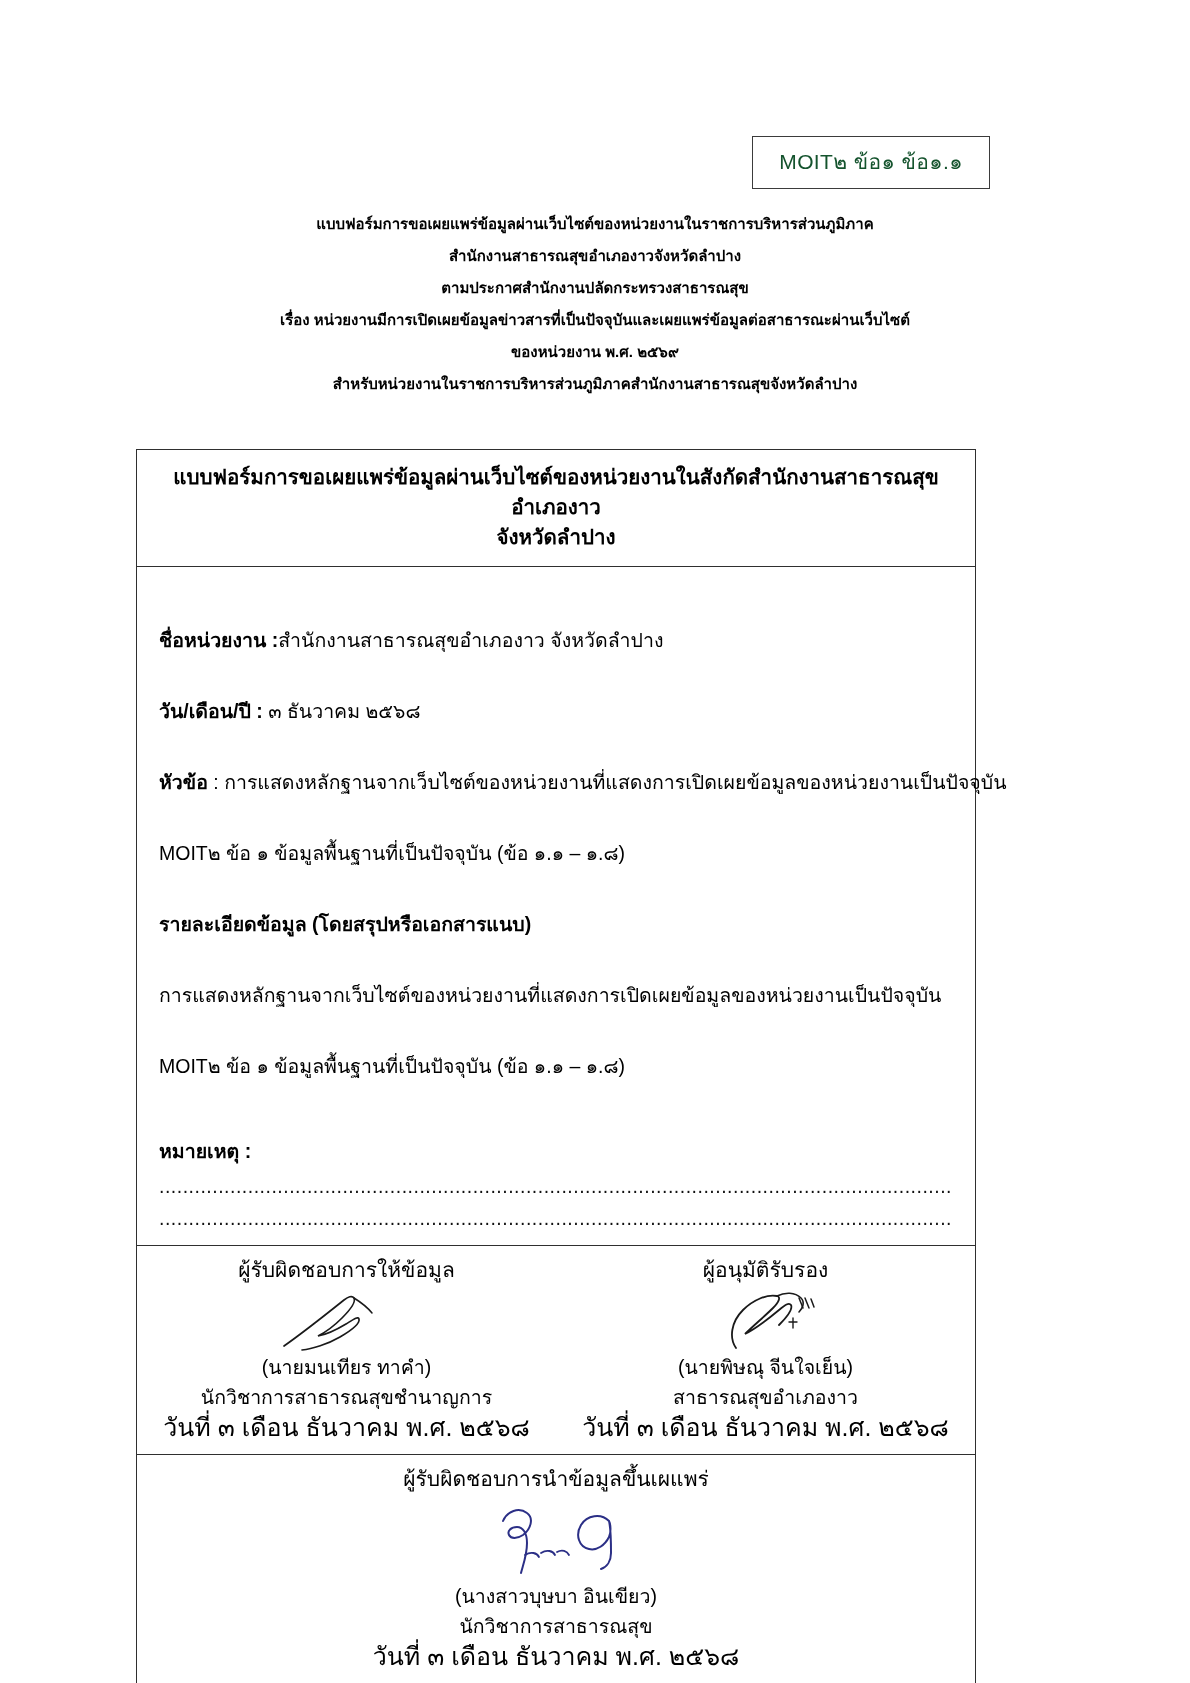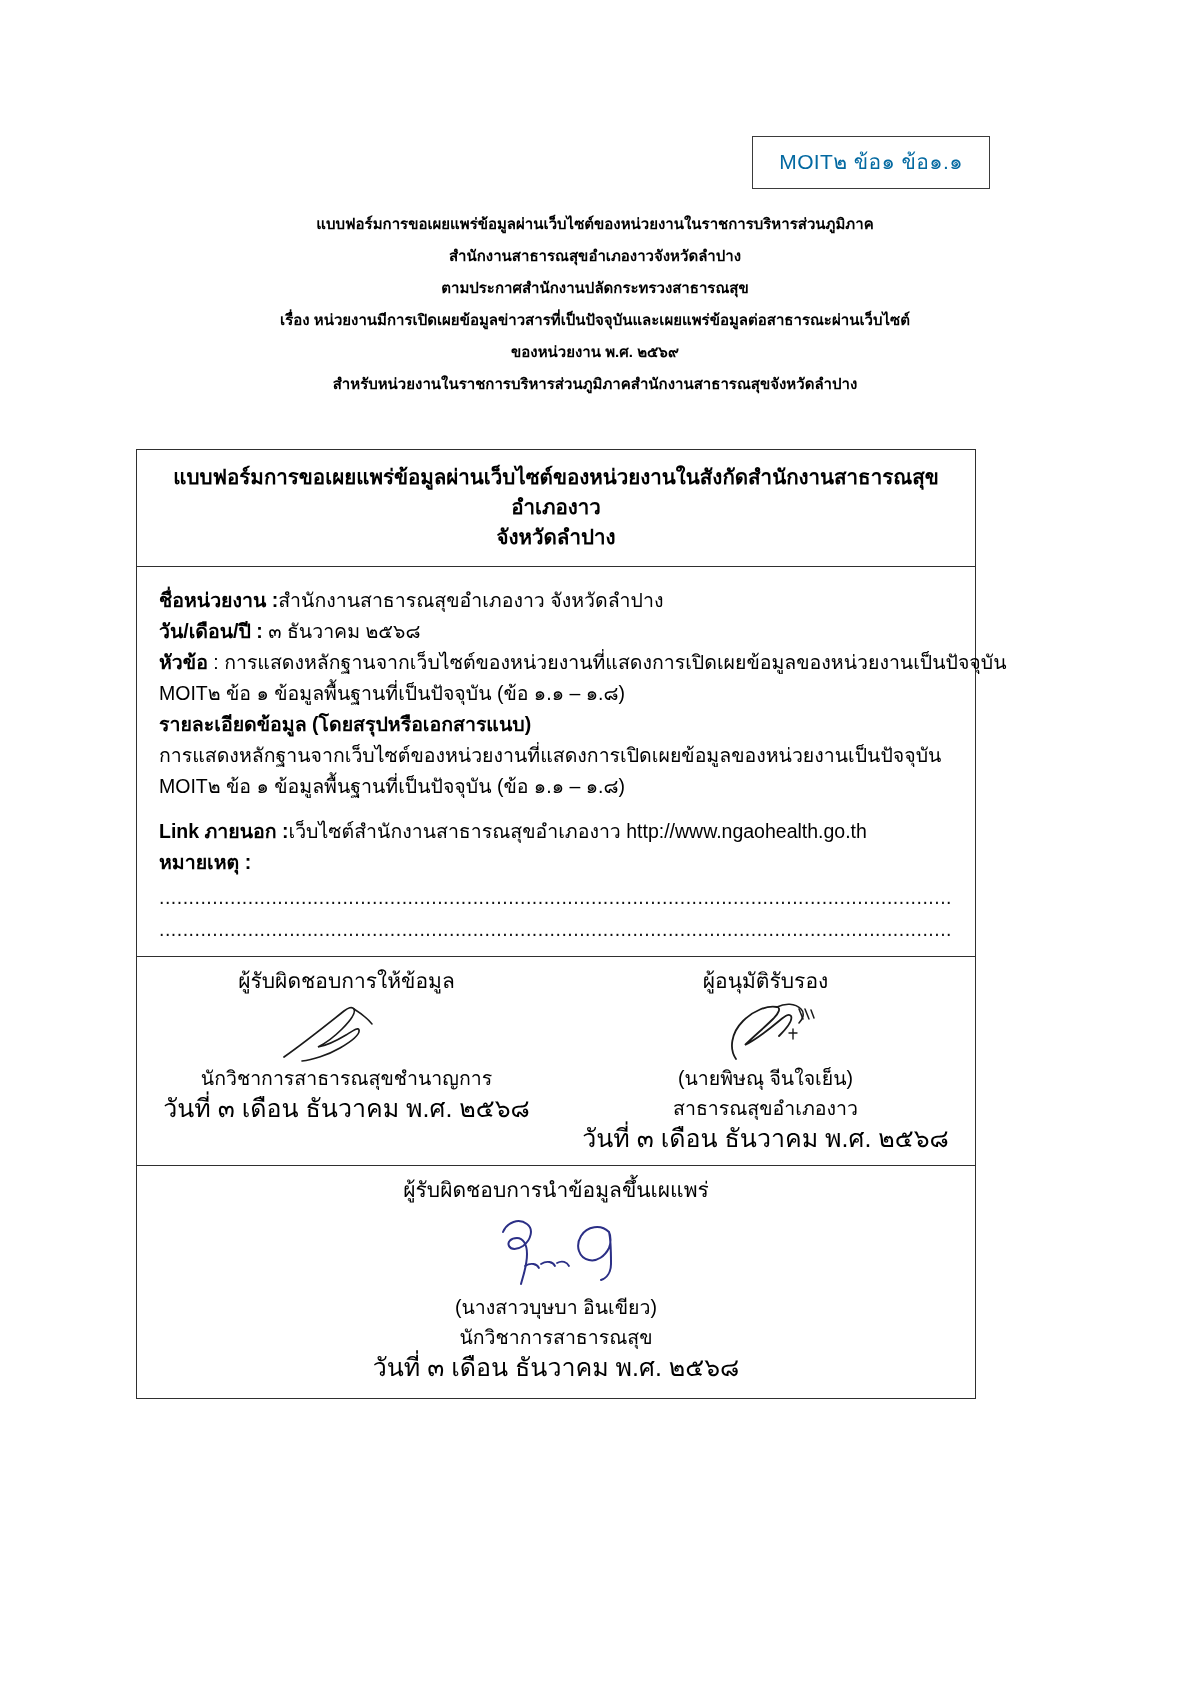--- a/index.html
+++ b/index.html
@@ -29,21 +29,21 @@
     top: 136px;
     right: 200px;
     display: flex;
     justify-content: flex-end;
   }
   .code-box {
     border: 1.5px solid #3b3b3b;
     padding: 8px 26px 10px 26px;
     font-size: 21px;
     letter-spacing: 0.4px;
-    color: #0369a1;
+    color: #14532d;
     white-space: nowrap;
   }
 
   
   .title-block {
     position: absolute;
     top: 208px;
     left: 0;
     width: 1190px;
     text-align: center;
@@ -82,20 +82,21 @@
     line-height: 30px;
   }
 
   .body-cell {
     padding: 18px 22px 14px 22px;
   }
   .b-line {
     font-size: 19.5px;
     line-height: 31px;
     white-space: nowrap;
+    margin-top: 40px;
   }
   .b-line.bold { font-weight: bold; }
   .b-line .lbl { font-weight: bold; }
   .b-line .val { font-weight: normal; }
   .spacer-sm { height: 14px; }
   .dots {
     font-size: 19.5px;
     line-height: 26px;
     letter-spacing: 0.5px;
     color: #111;
@@ -184,40 +185,38 @@
 
       <div class="b-line">MOIT๒ ข้อ ๑ ข้อมูลพื้นฐานที่เป็นปัจจุบัน (ข้อ ๑.๑ – ๑.๘)</div>
 
       <div class="b-line bold">รายละเอียดข้อมูล (โดยสรุปหรือเอกสารแนบ)</div>
 
       <div class="b-line">การแสดงหลักฐานจากเว็บไซต์ของหน่วยงานที่แสดงการเปิดเผยข้อมูลของหน่วยงานเป็นปัจจุบัน</div>
       <div class="b-line">MOIT๒ ข้อ ๑ ข้อมูลพื้นฐานที่เป็นปัจจุบัน (ข้อ ๑.๑ – ๑.๘)</div>
 
       <div class="spacer-sm"></div>
 
-      <div class="b-line">
-        <span class="lbl">Link ภายนอก :</span><span class="val">เว็บไซต์สำนักงานสาธารณสุขอำเภองาว http://www.ngaohealth.go.th</span>
-      </div>
 
       <div class="b-line bold">หมายเหตุ :</div>
 
       <div class="dots">................................................................................................................................................</div>
       <div class="dots">................................................................................................................................................</div>
     </div>
 
     <div class="row sign-row">
 
       <div class="sign-col">
         <div class="sign-role">ผู้รับผิดชอบการให้ข้อมูล</div>
         <div class="sig-art">
           <svg width="170" height="66" viewBox="0 0 170 66" aria-hidden="true">
             <path d="M22 60 C42 46, 62 30, 82 14 C86 11, 90 9, 92 12 C94 16, 88 24, 80 32 C72 40, 62 47, 56 50 C62 49, 74 44, 84 38 C92 33, 96 30, 97 33 C98 37, 90 44, 78 51 C66 58, 50 63, 40 64" fill="none" stroke="#1a1a1a" stroke-width="1.7" stroke-linecap="round"></path>
             <path d="M92 12 C100 17, 106 22, 110 27" fill="none" stroke="#1a1a1a" stroke-width="1.5" stroke-linecap="round"></path>
           </svg>
         </div>
+        <div class="sign-name">(นายมนเทียร ทาคำ)</div>
         <div class="sign-pos">นักวิชาการสาธารณสุขชำนาญการ</div>
         <div class="sign-date">วันที่ ๓ เดือน ธันวาคม พ.ศ. ๒๕๖๘</div>
       </div>
 
       <div class="sign-col">
         <div class="sign-role">ผู้อนุมัติรับรอง</div>
         <div class="sig-art">
           <svg width="170" height="66" viewBox="0 0 170 66" aria-hidden="true">
             <path d="M55 62 C48 52, 50 36, 62 24 C72 14, 86 8, 96 10 C100 11, 98 16, 92 22 C84 30, 72 40, 64 48 C72 44, 86 34, 98 24 C104 19, 108 16, 110 19 C112 23, 106 31, 98 39" fill="none" stroke="#1a1a1a" stroke-width="1.8" stroke-linecap="round"></path>
             <path d="M96 10 C104 6, 114 6, 120 12 C124 16, 122 22, 118 26" fill="none" stroke="#1a1a1a" stroke-width="1.6" stroke-linecap="round"></path>

